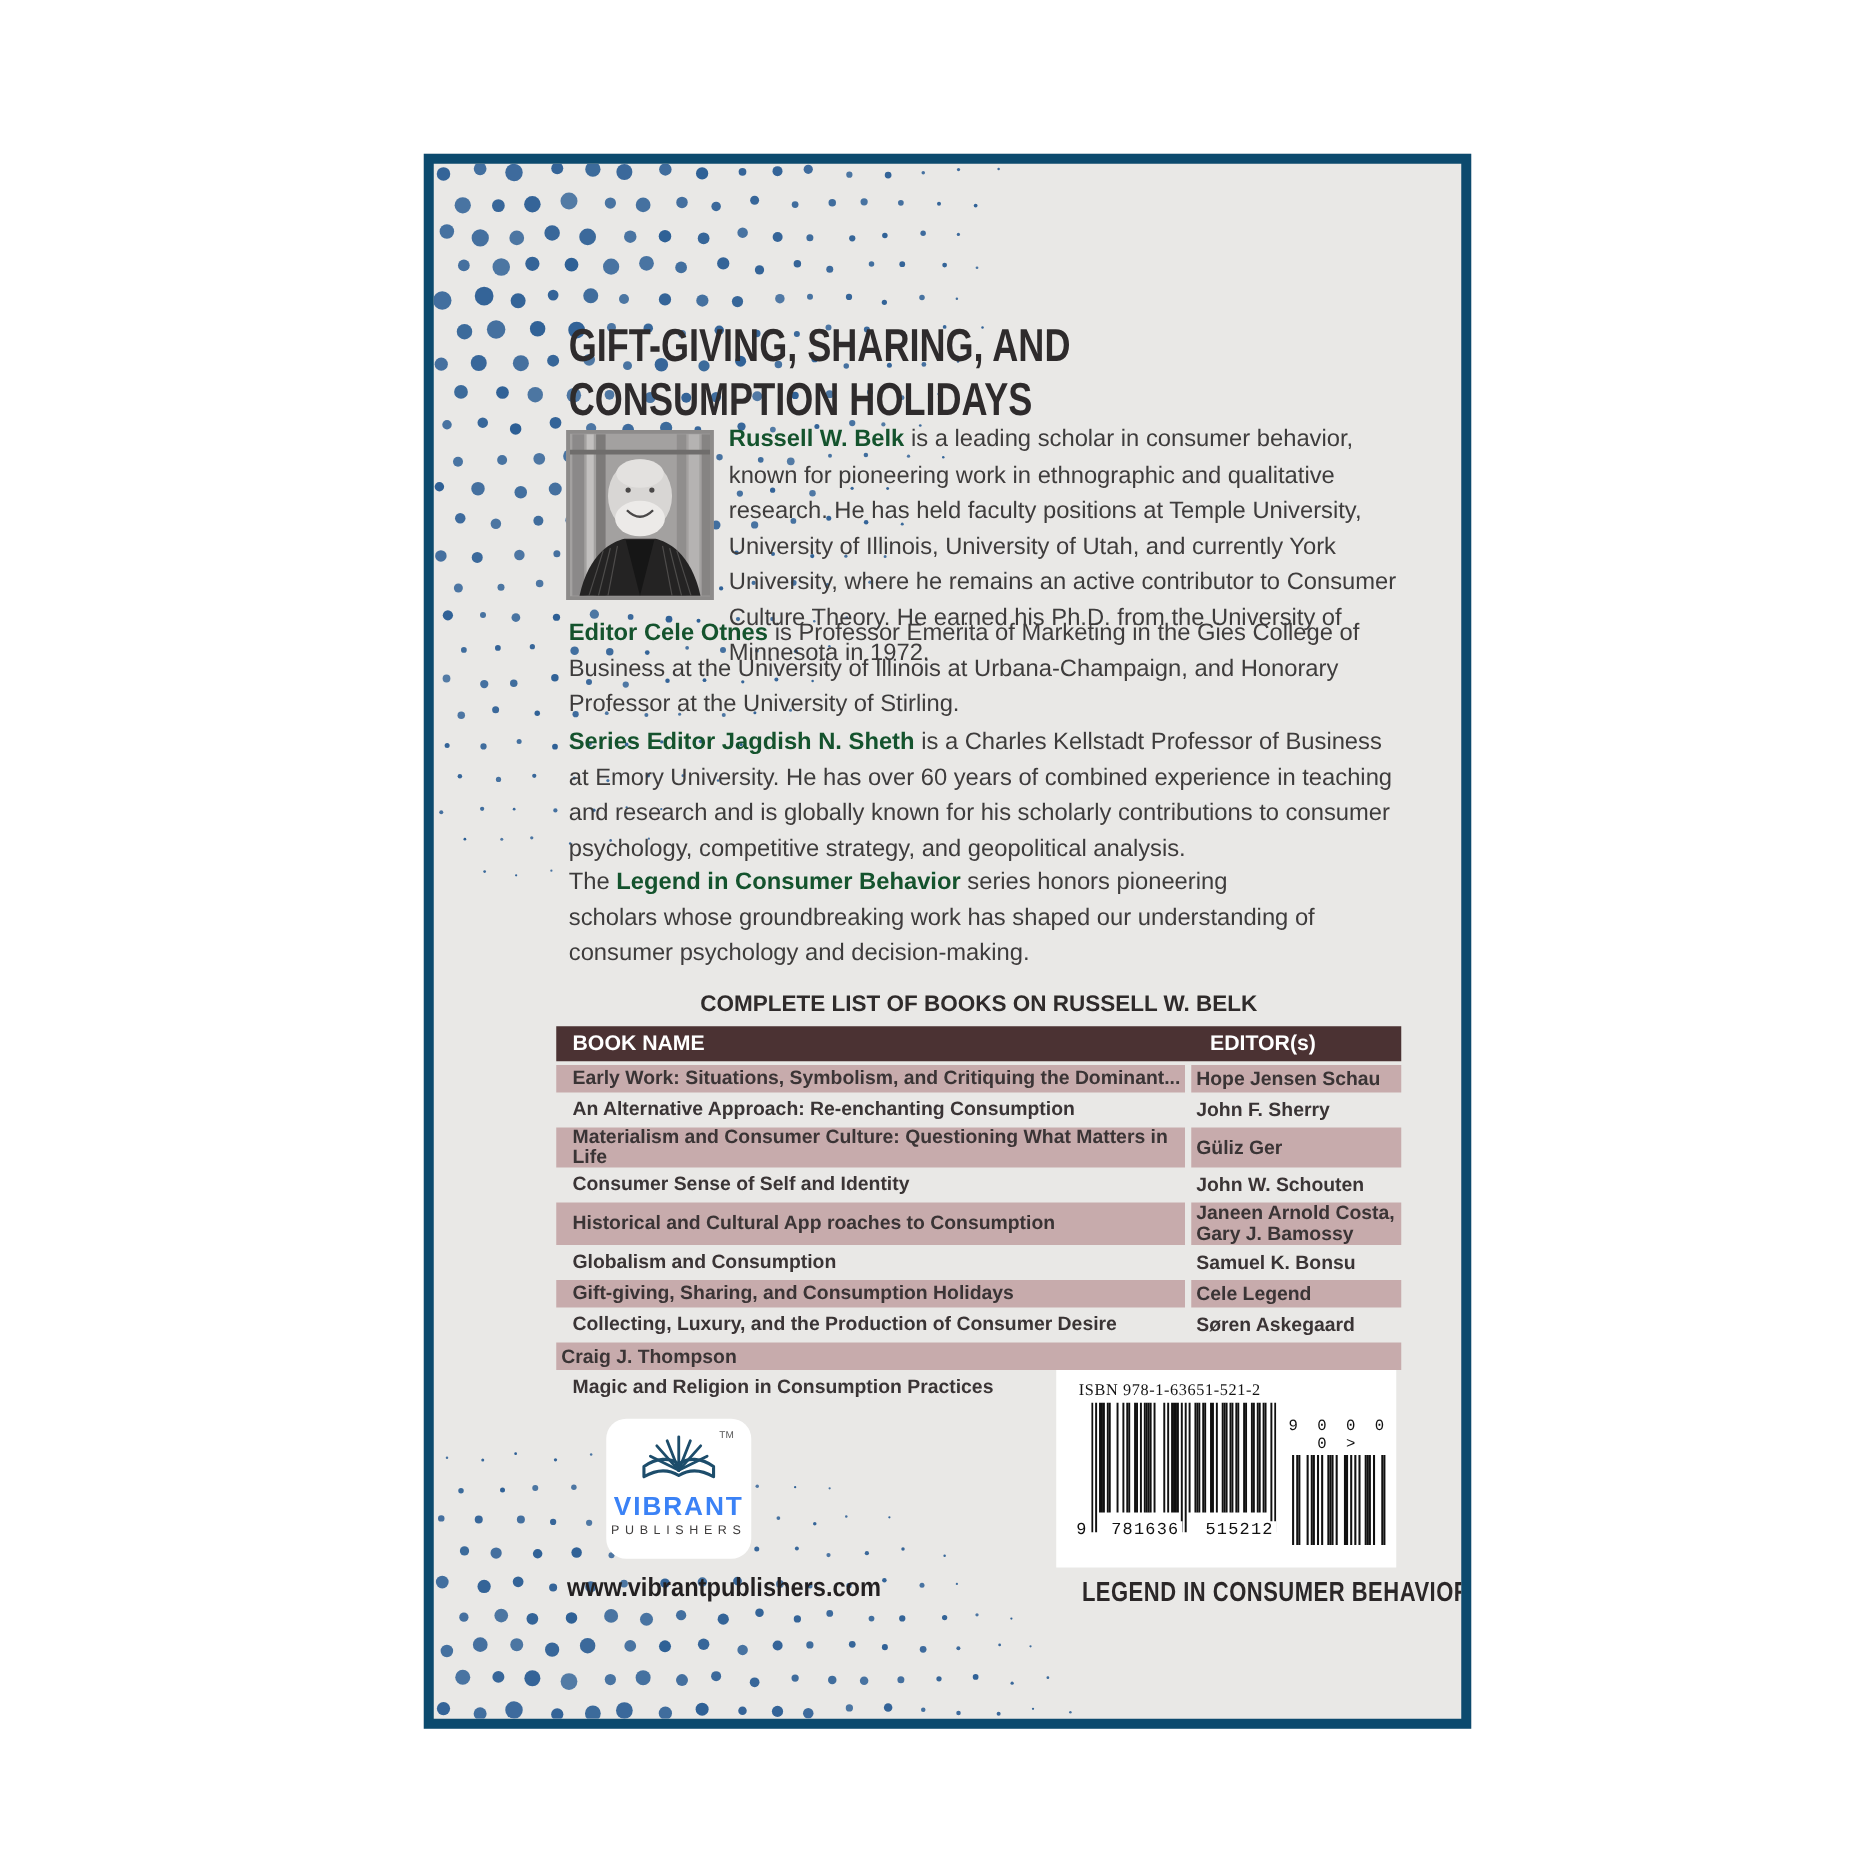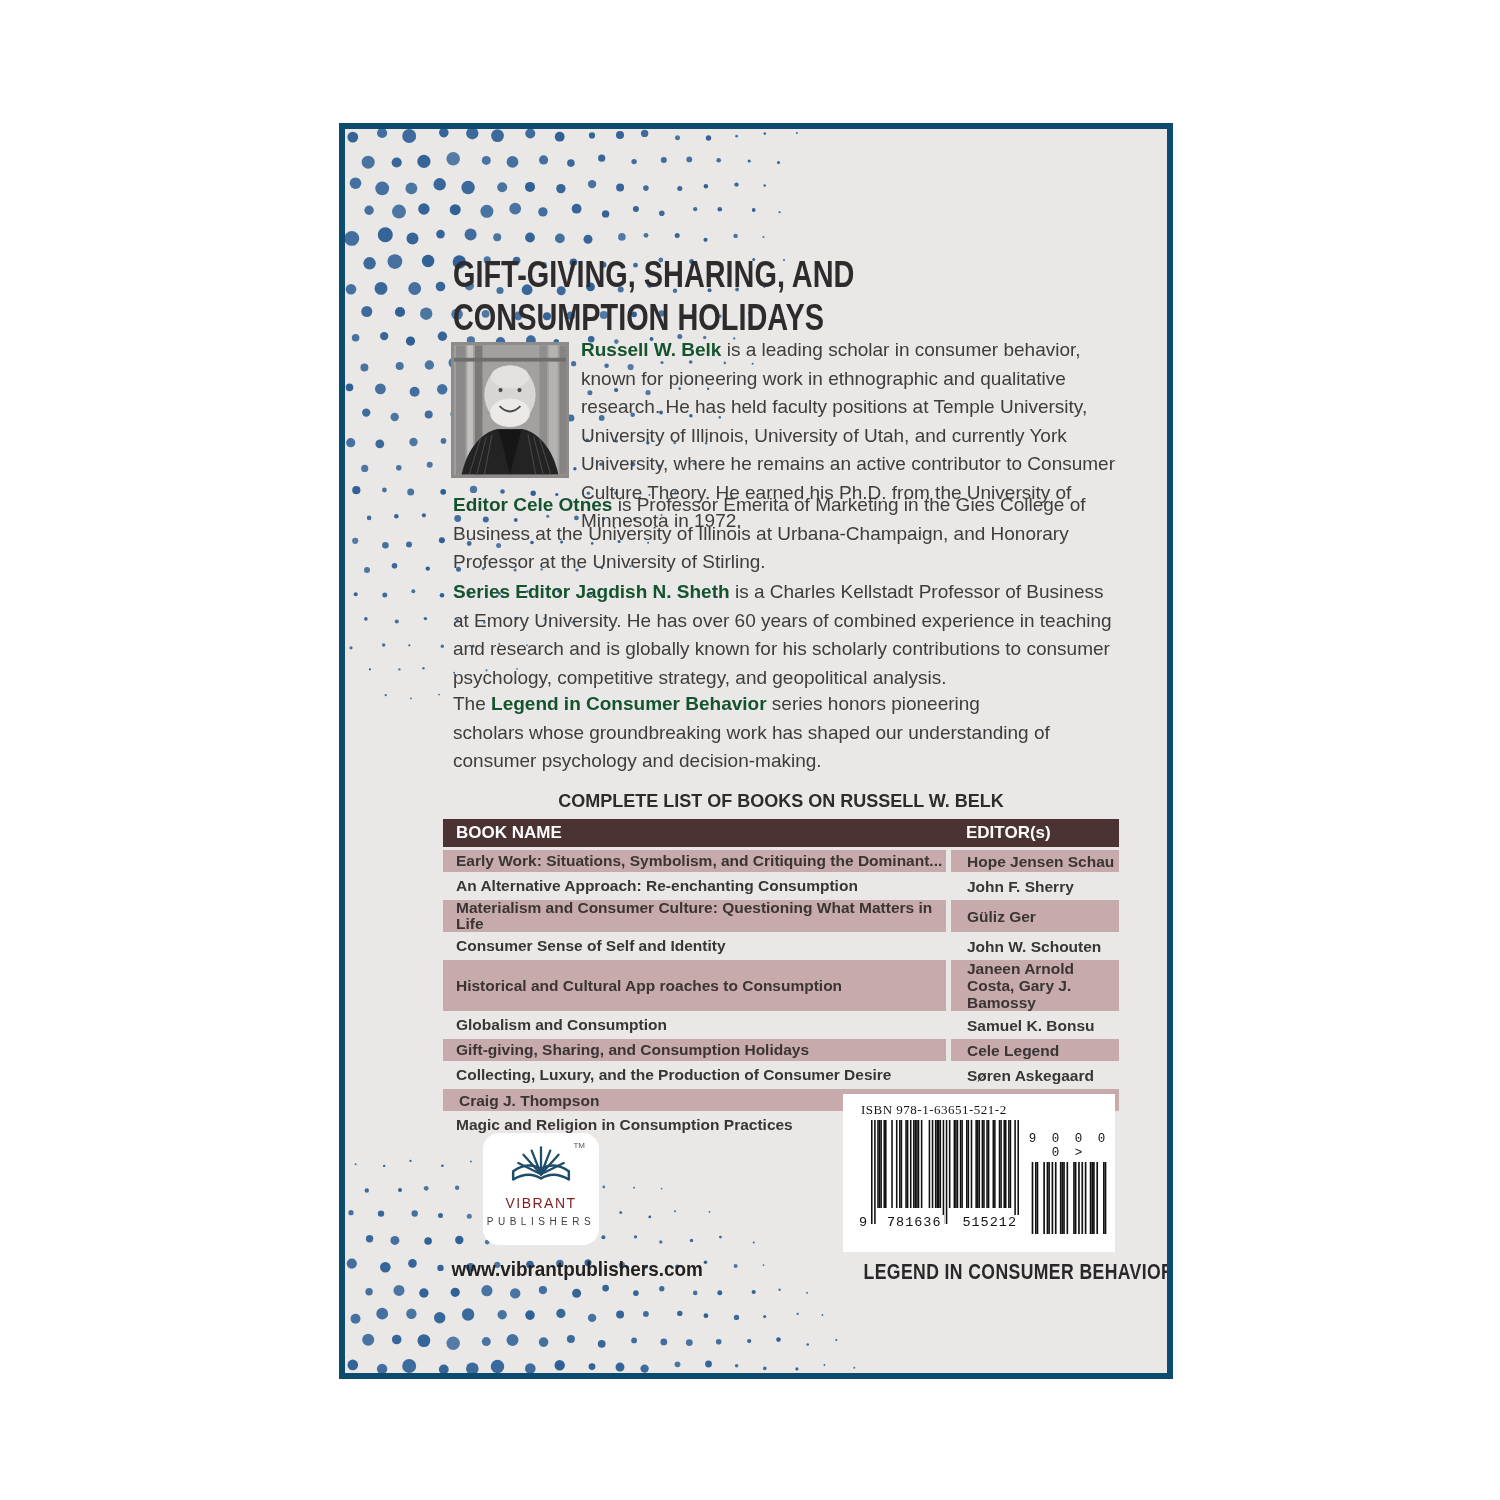--- a/index.html
+++ b/index.html
@@ -3,21 +3,21 @@
 <meta charset="utf-8">
 <style>
   html,body{margin:0;padding:0;}
   body{
     width:1500px;height:1500px;background:#ffffff;position:relative;
     font-family:"Liberation Sans", sans-serif;
     -webkit-font-smoothing:antialiased;
   }
   .cover{
     position:absolute;left:339px;top:123px;width:822px;height:1244px;
-    background:#e9e8e6;border:6px solid #0c4a6e;overflow:hidden;
+    background:#e9e8e6;border:8px solid #0c4a6e;overflow:hidden;
   }
   #dots-svg{position:absolute;left:0;top:0;width:822px;height:1244px;z-index:0;pointer-events:none;}
   .layer{position:absolute;z-index:2;}
 
   
   .title{left:108px;top:124px;margin:0;color:#2e2b2c;font-weight:bold;}
   .tline{display:block;font-size:37px;line-height:43px;letter-spacing:0px;
          transform:scaleX(0.78);transform-origin:left top;white-space:nowrap;}
 
   
@@ -36,29 +36,29 @@
   
   .tbl-heading{left:98px;top:662px;width:676px;text-align:center;
                font-weight:bold;font-size:18px;color:#2f2b2b;}
   .tbl{left:98px;top:690px;width:676px;font-weight:bold;}
   .tbl-head{display:flex;background:#4b3233;color:#ffffff;height:28px;align-items:center;font-size:17px;}
   .th-book{width:503px;padding-left:13px;}
   .th-editor{padding-left:7px;}
   .tr{display:flex;margin-top:3px;min-height:22px;}
   .td{display:flex;align-items:center;font-size:15.5px;color:#3a3435;}
   .td-book{width:490px;padding-left:13px;margin-right:5px;line-height:16px;}
-  .td-editor{flex:1;padding-left:16px;line-height:17px;}
+  .td-editor{flex:1;padding-left:4px;line-height:17px;}
   .tr.alt .td{background:#c7abac;}
 
   
   .logo-box{left:138px;top:1004px;width:116px;height:112px;background:#ffffff;
             border-radius:16px;text-align:center;}
   .logo-book{margin-top:8px;width:66px;height:48px;}
   .logo-tm{position:absolute;right:14px;top:8px;font-size:8px;color:#555;}
-  .logo-name{font-size:14px;font-weight:normal;color:#7f1d1d;letter-spacing:1.5px;line-height:20px;}
+  .logo-name{font-size:21px;font-weight:bold;color:#3b82f6;letter-spacing:1.5px;line-height:20px;}
   .logo-sub{font-size:10px;color:#3f3d3d;letter-spacing:4.5px;margin-top:3px;}
 
   
   .barcode-box{left:498px;top:965px;width:272px;height:158px;background:#ffffff;}
   .isbn{font-family:"Liberation Serif", serif;font-size:13px;color:#141414;
         margin:8px 0 0 18px;letter-spacing:0.5px;}
   .bars-row{display:flex;align-items:flex-start;padding-left:16px;margin-top:2px;}
   .main-wrap{position:relative;width:162px;height:106px;}
   .main-wrap svg{position:absolute;left:12px;top:0;width:148px;height:104px;}
   .main-digits{position:absolute;left:0;bottom:-4px;width:160px;display:flex;

